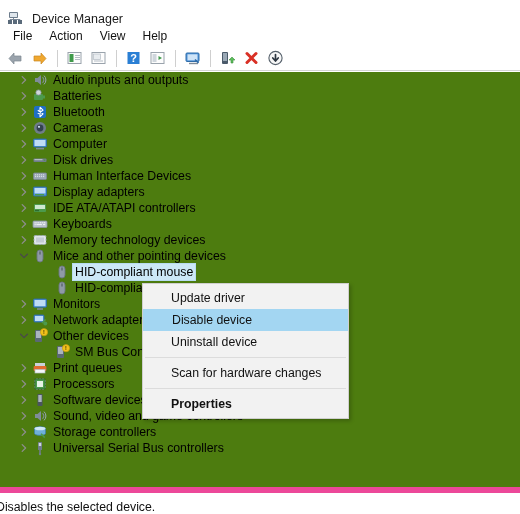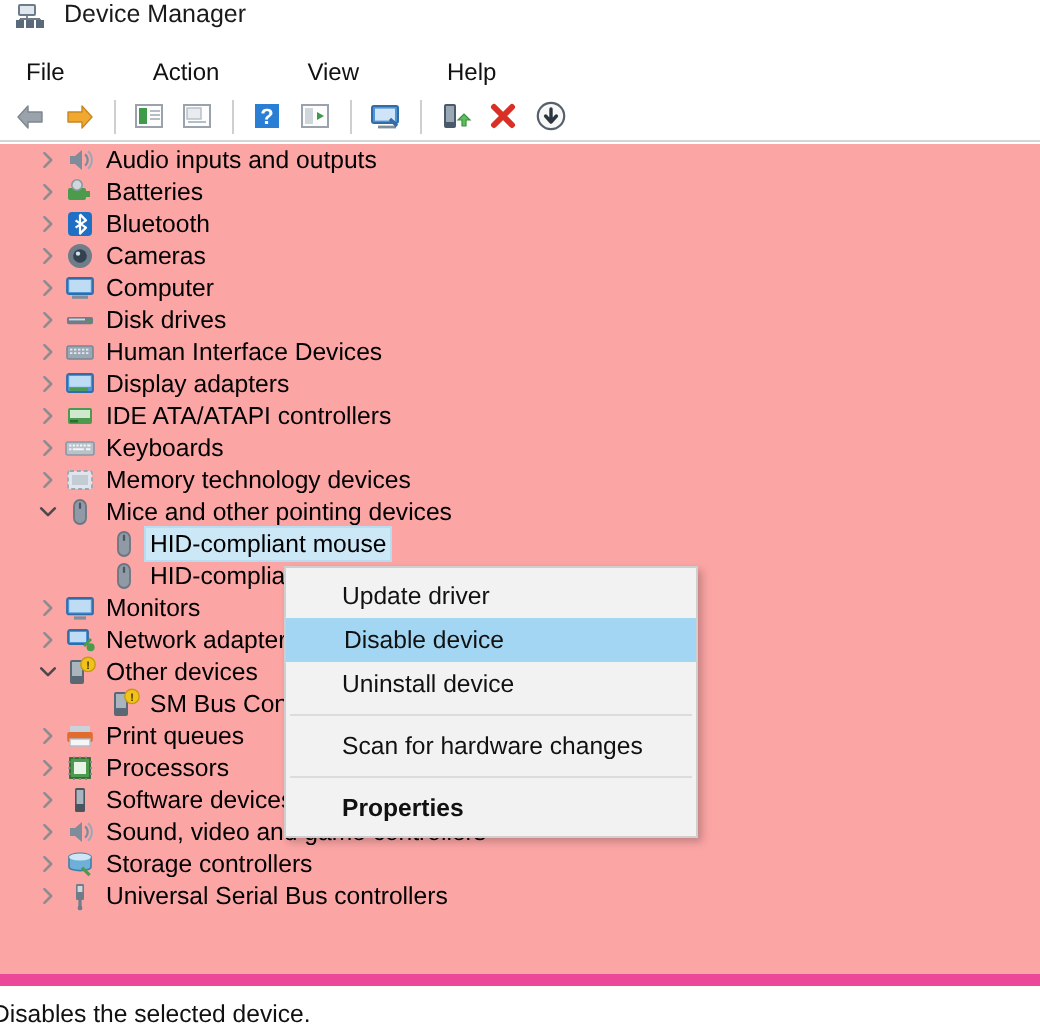--- a/index.html
+++ b/index.html
@@ -16,42 +16,41 @@
     color: #000000;
     position: relative;
     -webkit-font-smoothing: antialiased;
   }
 
   
   #titlebar {
     height: 26px;
     background: #ffffff;
     display: flex;
-    align-items: flex-start;
+    align-items: flex-end;
     padding-left: 7px;
     box-sizing: border-box;
   }
   #titlebar .title-text {
     font-size: 12.5px;
     color: #1a1a1a;
     margin-left: 9px;
   }
   .dm-icon {
     width: 16px; height: 16px;
     position: relative;
     display: inline-block;
   }
   
   #menubar {
     height: 20px;
     display: flex;
     align-items: center;
     padding-left: 5px;
     background: #ffffff;
-    gap: 27px;
   }
   #menubar .menu-item {
     font-size: 12px;
     color: #111;
     padding: 2px 9px 2px 8px;
     cursor: default;
     white-space: nowrap;
   }
 
   
@@ -75,21 +74,21 @@
     margin: 0 5px;
   }
 
   
   #tree {
     position: absolute;
     left: 0;
     top: 72px;
     width: 520px;
     height: 415px;
-    background: #fca5a5;
+    background: #4d7c0f;
     overflow: hidden;
   }
   .row {
     height: 16px;
     display: flex;
     align-items: center;
     white-space: nowrap;
     position: relative;
   }
   .twisty {

